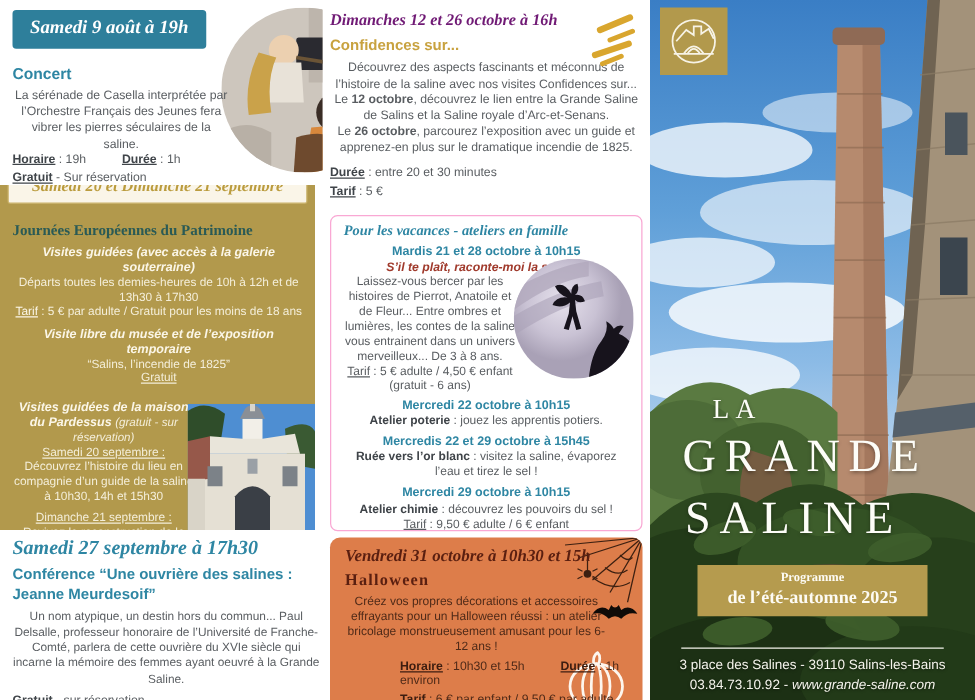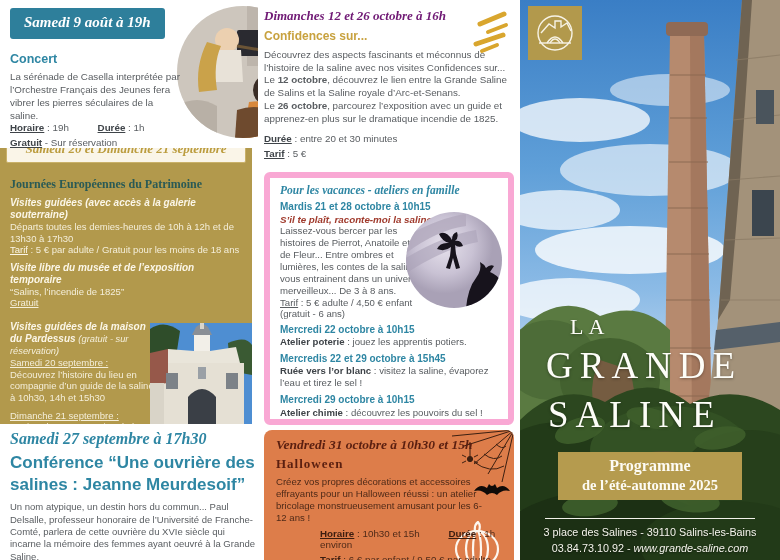--- a/index.html
+++ b/index.html
@@ -1,21 +1,21 @@
 <!DOCTYPE html>
 <html><head>
 <meta charset="utf-8">
 <style>
   html,body{margin:0;padding:0;background:#e8e8e8;}
   .page{position:relative;width:780px;height:560px;background:#ffffff;overflow:hidden;
         font-family:"Liberation Sans","DejaVu Sans",sans-serif;color:#595d61;}
   .script{font-family:"Liberation Serif","DejaVu Serif",serif;font-style:italic;font-weight:700;}
   .u{text-decoration:underline;}
   .b{font-weight:700;}
-  p{margin:0;}
+  p{margin:0;text-align:center;}
 
   
   .panel-left{position:absolute;left:0;top:0;width:258px;height:560px;overflow:hidden;}
   .sec1{position:absolute;left:10px;top:8px;width:244px;height:138px;}
   .badge-teal{display:inline-block;background:#2e7f9b;color:#fff;padding:6px 14px 8px;border-radius:3px;font-size:15px;}
   .orch-photo{position:absolute;left:177px;top:6px;width:132px;height:132px;border-radius:50%;overflow:hidden;}
   .sec1 h3{position:absolute;left:0;top:44px;margin:0;font-size:12.5px;color:#2e86a3;font-weight:700;}
   .sec1 .body{position:absolute;left:0;top:63px;width:174px;font-size:9.8px;line-height:1.32;}
   .meta{font-size:9.8px;color:#595d61;}
   .meta .lbl{font-weight:700;color:#3f4449;text-decoration:underline;}
@@ -33,34 +33,34 @@
   .g-note{font-style:italic;font-weight:400;font-size:9.3px;color:#f4eed9;}
   .g-meta .lbl{color:#fbf6e7;}
   .g-meta{font-size:9.5px;color:#f4eed9;line-height:1.22;}
   .g-gap{height:6px;}
   .i3{position:relative;margin-top:6px;min-height:118px;}
   .i3 .i3text{width:146px;}
   .pardessus-photo{position:absolute;right:-8px;top:2px;width:102px;height:116px;overflow:hidden;}
 
   .sec3{position:absolute;left:10px;top:430px;width:246px;}
   .title-teal{font-size:16px;color:#2e86a3;}
-  .sec3 h3{margin:4px 0 5px;font-size:17px;line-height:1.3;color:#2e86a3;font-weight:700;}
+  .sec3 h3{margin:4px 0 5px;font-size:12px;line-height:1.3;color:#2e86a3;font-weight:700;}
   .sec3 .body{font-size:9.5px;line-height:1.3;}
   .sec3 .meta{margin-top:5px;}
 
   
   .panel-mid{position:absolute;left:262px;top:0;width:256px;height:560px;}
   .msec1{position:absolute;left:2px;top:8px;width:250px;height:162px;}
   .title-gold{font-size:13px;color:#701a75;white-space:nowrap;}
   .strokes{position:absolute;right:4px;top:0;}
   .msec1 h4{margin:5px 0 6px;font-size:12px;color:#c8a23f;font-weight:700;}
   .msec1 .body{font-size:9.8px;line-height:1.3;width:250px;}
   .msec1 .metas{margin-top:7px;line-height:1.45;}
 
-  .msec2{position:absolute;left:2px;top:172px;width:250px;height:253px;border:6px solid #f9a8d4;border-radius:6px;
+  .msec2{position:absolute;left:2px;top:172px;width:250px;height:253px;border:1px solid #f9a8d4;border-radius:6px;
          padding:6px 10px;box-sizing:border-box;overflow:hidden;position:absolute;}
   .msec2 .title{font-size:11.5px;color:#2e86a3;white-space:nowrap;}
   .fairy-photo{position:absolute;right:6px;top:34px;width:96px;height:96px;border-radius:50%;overflow:hidden;}
   .wdate{font-size:10px;font-weight:700;color:#2e86a3;margin-top:5px;line-height:1.25;}
   .wname-red{font-size:9.8px;font-weight:700;font-style:italic;color:#a03a2c;line-height:1.2;}
   .wbody{font-size:9.6px;line-height:1.24;}
   .narrow{width:138px;}
   .wline{font-size:9.6px;line-height:1.24;}
   .wline .b{color:#3f4449;}
   .wmeta{font-size:9.6px;}
@@ -83,21 +83,21 @@
   .cover-art{position:absolute;left:0;top:0;}
   .logo{position:absolute;left:8px;top:6px;width:54px;height:54px;background:#b2994c;z-index:6;
         display:flex;align-items:center;justify-content:center;}
   .cover-title{position:absolute;left:0;top:314px;width:260px;z-index:5;color:#fdfdf8;
         font-family:"Liberation Serif","DejaVu Serif",serif;text-shadow:0 1px 3px rgba(0,0,0,.35);}
   .cover-title .l1{margin-left:50px;font-size:22px;letter-spacing:5px;}
   .cover-title .l2{margin-left:26px;font-size:37px;letter-spacing:7px;margin-top:4px;}
   .cover-title .l3{margin-left:28px;font-size:37px;letter-spacing:7px;margin-top:6px;}
   .banner{position:absolute;left:38px;right:38px;top:452px;z-index:5;background:#b59b4e;color:#fdfbf4;
         text-align:center;padding:5px 2px 6px;font-family:"Liberation Serif","DejaVu Serif",serif;font-weight:700;}
-  .banner .b1{font-size:16px;}
+  .banner .b1{font-size:10px;}
   .banner .b2{font-size:14.5px;margin-top:2px;}
   .cover-rule{position:absolute;left:25px;right:25px;top:518px;border-top:1px solid #f2f2ea;z-index:5;}
   .cover-foot{position:absolute;left:0;top:525px;width:260px;z-index:5;text-align:center;color:#f5f4ec;
         font-size:10.8px;line-height:1.45;text-shadow:0 1px 2px rgba(0,0,0,.5);}
   .cover-foot .site{font-style:italic;}
 </style>
 </head>
 <body>
 
 <div class="page">

